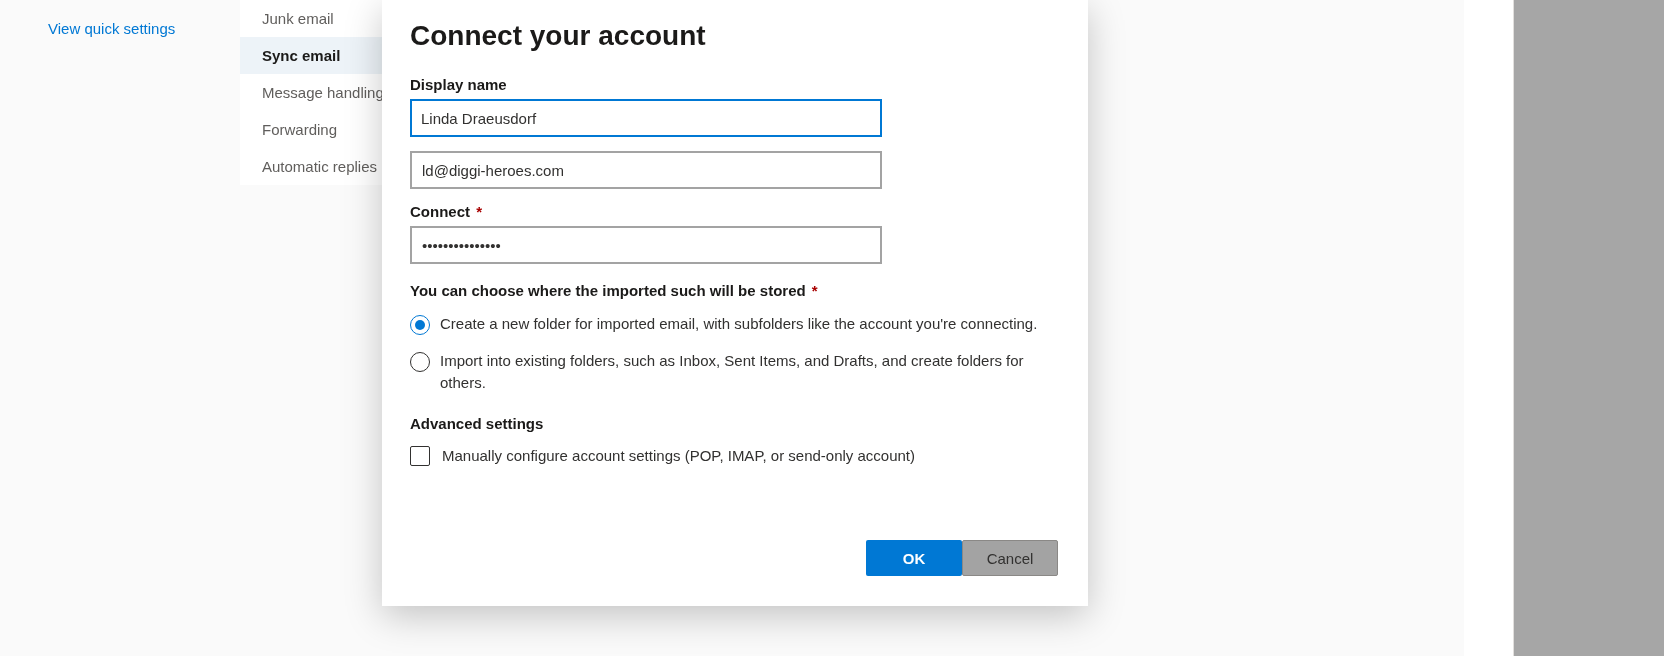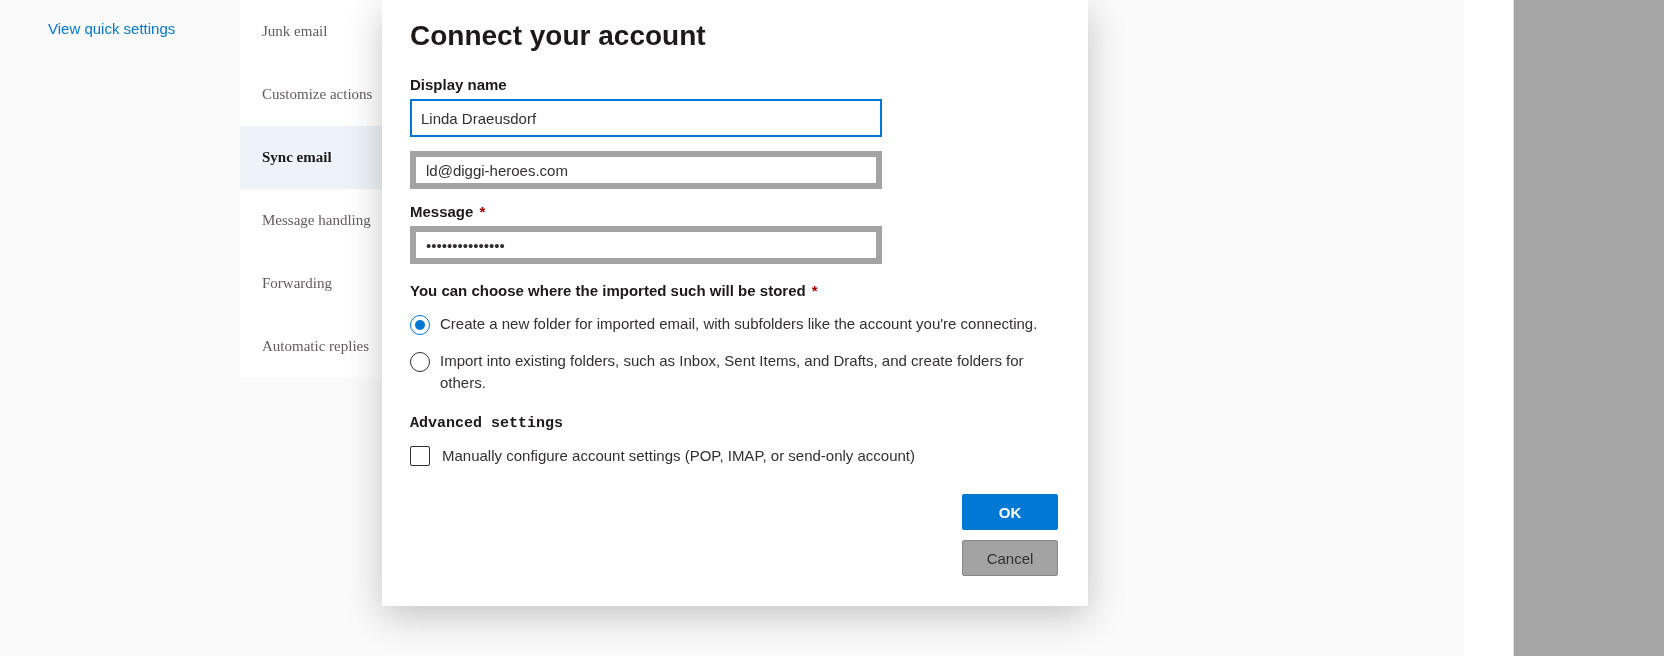--- a/index.html
+++ b/index.html
@@ -38,27 +38,26 @@
     cursor: pointer;
   }
   .sidebar {
     position: absolute;
     left: 240px;
     top: 0;
     width: 160px;
     background: #fff;
   }
   .sidebar-item {
-    padding: 23px 22px;
+    padding: 10px 22px;
     font-size: 15px;
     color: #605e5c;
     white-space: nowrap;
     overflow: hidden;
     cursor: pointer;
-    font-family: Liberation Serif, serif;
   }
   .sidebar-item.selected {
     background: #edf3f8;
     color: #1b1a19;
     font-weight: 600;
   }
   .dialog {
     position: absolute;
     left: 382px;
     top: 0;
@@ -78,21 +77,21 @@
     font-size: 15px;
     font-weight: 600;
     color: #1b1a19;
     margin-bottom: 6px;
     display: block;
   }
   .field-label .req { color: #a80000; margin-left: 2px; font-weight: 600;}
   .text-input {
     width: 472px;
     height: 38px;
-    border: 6px solid #a3a3a3;
+    border: 2px solid #a3a3a3;
     padding: 0 10px;
     font-size: 15px;
     color: #323130;
     font-family: inherit;
     margin-bottom: 14px;
   }
   .text-input.focused {
     border: 2px solid #0078d4;
     padding: 0 9px;
   }
@@ -153,22 +152,20 @@
   }
   .checkbox-label {
     font-size: 15px;
     color: #323130;
   }
   .button-row {
     position: absolute;
     bottom: 30px;
     right: 30px;
     display: flex;
-    gap: 10px;
-    flex-direction: column;
   }
   .btn {
     min-width: 96px;
     height: 36px;
     font-size: 15px;
     border-radius: 2px;
     cursor: pointer;
     font-family: inherit;
   }
   .btn-primary {
@@ -186,55 +183,54 @@
 </head>
 <body>
 
 <div class="bg-strip"></div>
 <div class="bg-panel"></div>
 
 <a class="left-link">View quick settings</a>
 
 <div class="sidebar">
   <div class="sidebar-item">Junk email</div>
-  <div class="sidebar-item">Customize actions</div>
   <div class="sidebar-item selected">Sync email</div>
   <div class="sidebar-item">Message handling</div>
   <div class="sidebar-item">Forwarding</div>
   <div class="sidebar-item">Automatic replies</div>
 </div>
 
 <div class="dialog">
   <h1>Connect your account</h1>
 
   <label class="field-label">Display name</label>
   <input type="text" class="text-input focused" value="Linda Draeusdorf" style="">
 
   <input type="text" class="text-input" value="ld@diggi-heroes.com" style="">
 
   <label class="field-label">
-    <span>Message</span><span class="req"> *</span>
+    <span>Connect</span><span class="req"> *</span>
   </label>
   <input type="text" class="text-input" value="•••••••••••••••" style="">
 
   <div class="section-label">
     <span>You can choose where the imported such will be stored</span><span class="req"> *</span>
   </div>
 
   <div class="radio-row">
     <span class="radio-circle checked"></span>
     <span class="radio-label">Create a new folder for imported email, with subfolders like the account you're connecting.</span>
   </div>
 
   <div class="radio-row">
     <span class="radio-circle"></span>
     <span class="radio-label">Import into existing folders, such as Inbox, Sent Items, and Drafts, and create folders for others.</span>
   </div>
 
-  <div class="section-label" style="margin-top:20px;font-family:Liberation Mono, monospace;">Advanced settings</div>
+  <div class="section-label" style="margin-top:20px;">Advanced settings</div>
 
   <div class="checkbox-row">
     <span class="checkbox-box"></span>
     <span class="checkbox-label">Manually configure account settings (POP, IMAP, or send-only account)</span>
   </div>
 
   <div class="button-row">
     <button class="btn btn-primary">OK</button>
     <button class="btn btn-secondary">Cancel</button>
   </div>

